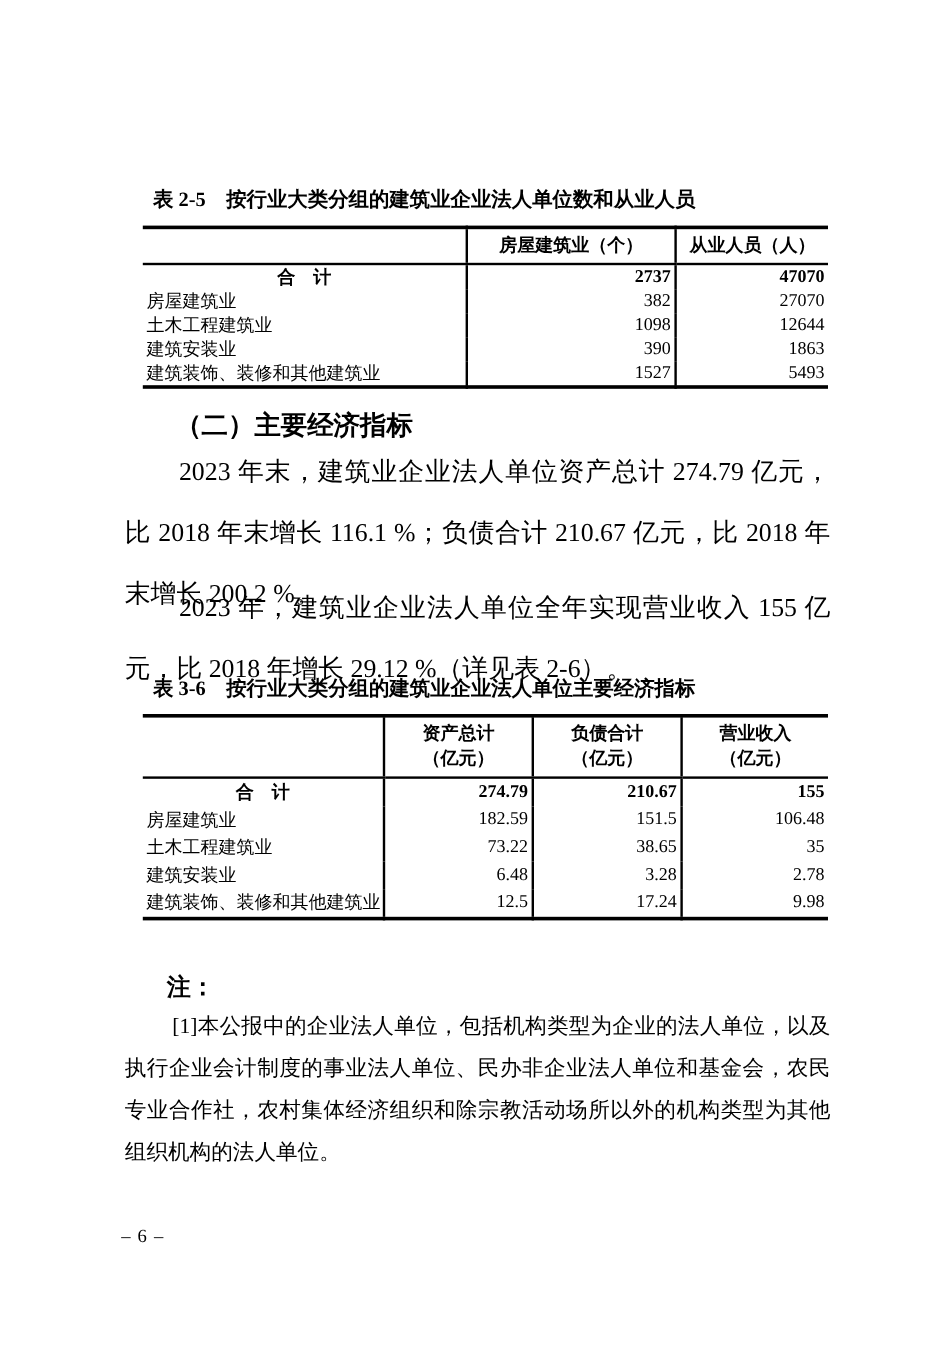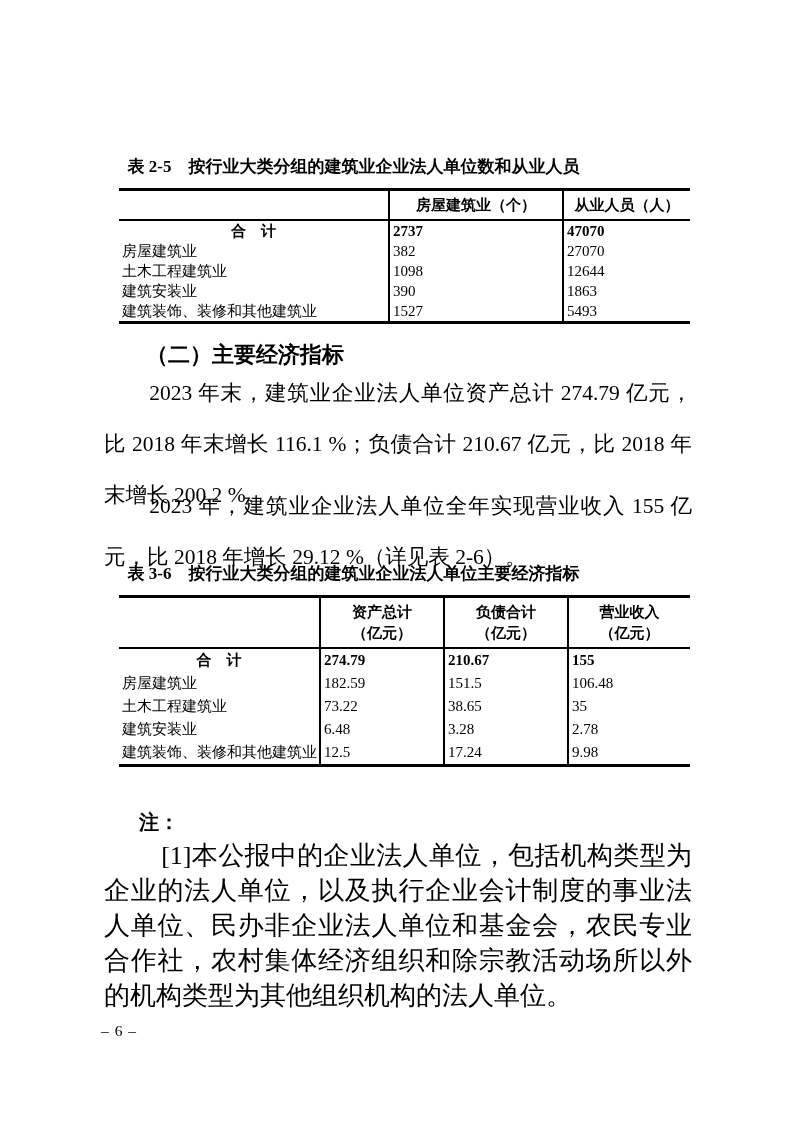--- a/index.html
+++ b/index.html
@@ -55,21 +55,21 @@
   table.stat-table th + th,
   table.stat-table td + td {
     border-left: 2px solid #000;
   }
   #table1 thead th { height: 28px; }
   #table1 tbody td { height: 20px; }
   #table2 thead th { height: 49px; }
   #table2 tbody td { height: 23px; }
 
   table.stat-table .label-cell { text-align: left; }
-  table.stat-table .value-cell { text-align: left; }
+  table.stat-table .value-cell { text-align: right; }
   table.stat-table tr.total-row td { font-weight: bold; }
   table.stat-table tr.total-row .label-cell { text-align: center; }
 
   .sec-heading {
     position: absolute;
     left: 146px;
     top: 340px;
     font-size: 22px;
     font-weight: bold;
   }
@@ -92,21 +92,21 @@
     top: 809px;
     font-size: 20px;
     font-weight: bold;
   }
   .note-para {
     position: absolute;
     left: 104px;
     top: 838px;
     width: 588px;
     margin: 0;
-    font-size: 26px;
+    font-size: 18px;
     line-height: 35px;
     text-align: justify;
     text-indent: 2.2em;
   }
   .page-number {
     position: absolute;
     left: 101px;
     top: 1022px;
     font-size: 15.5px;
     letter-spacing: 1px;

